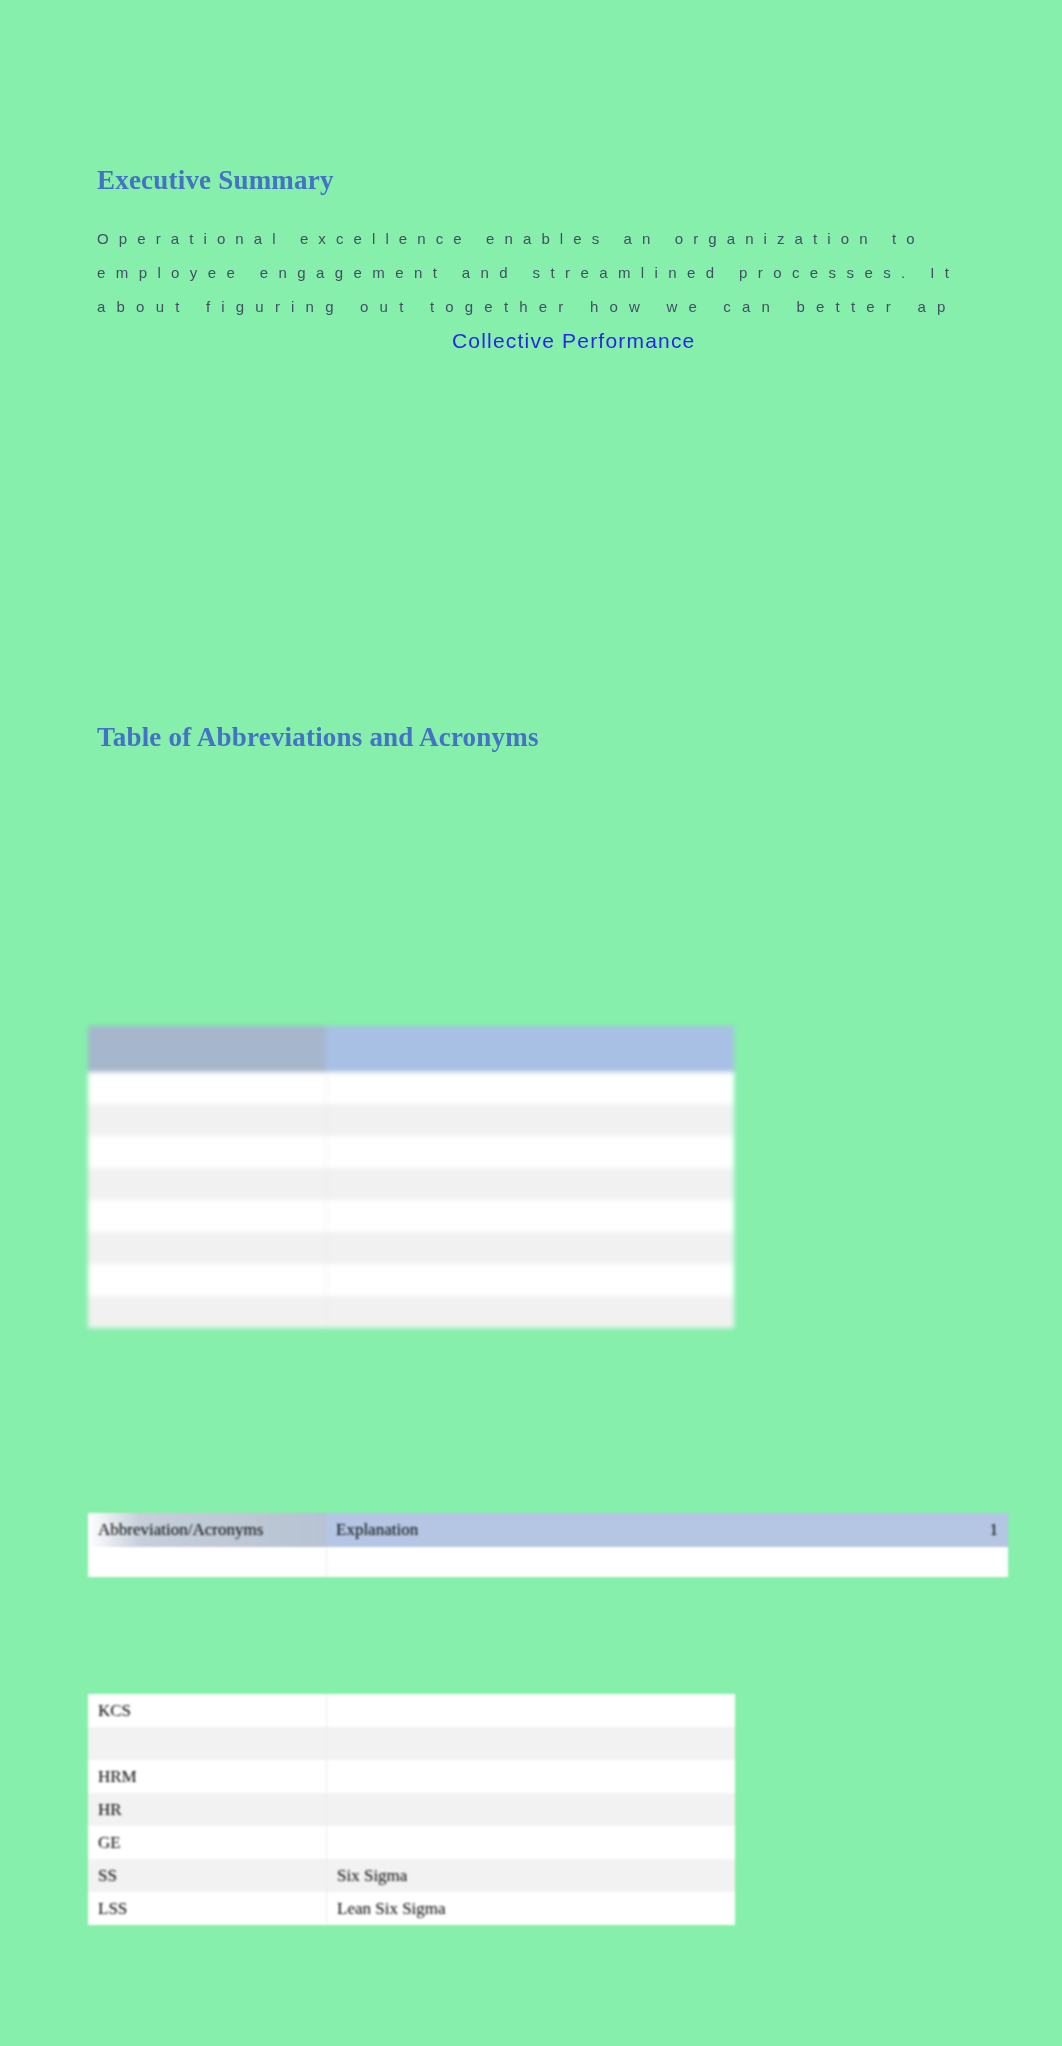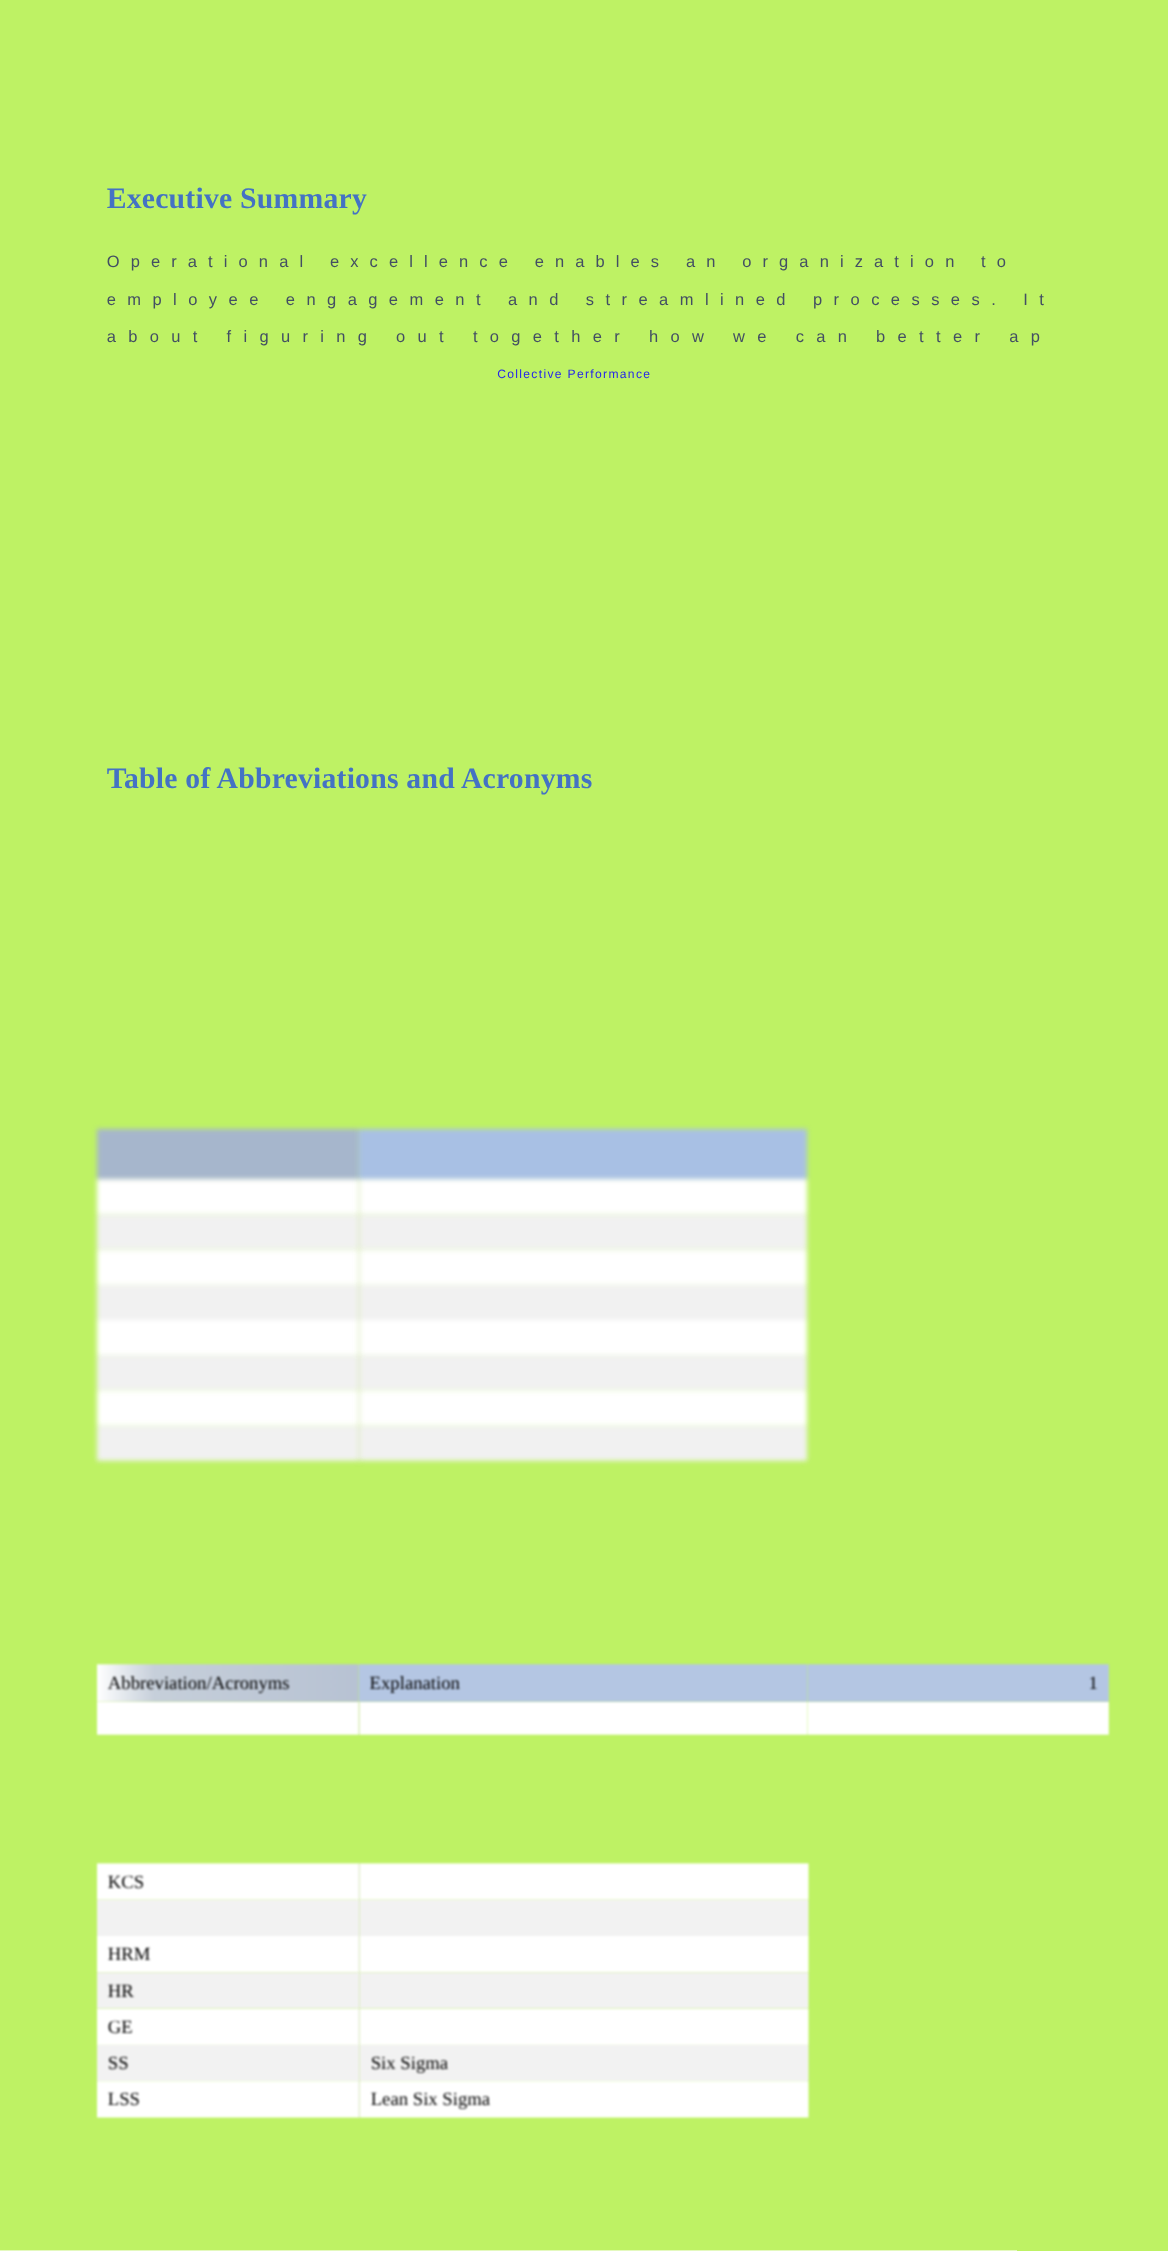--- a/index.html
+++ b/index.html
@@ -12,35 +12,35 @@
     width: 1062px;
     height: 2046px;
     position: relative;
     overflow: hidden;
     font-family: "Liberation Serif", serif;
   }
 
   .page {
     position: absolute;
     inset: 0;
-    background: #bef264;
+    background: #86efac;
   }
 
   
   .h1 {
     position: absolute;
     color: #4472c4;
     font-family: "Liberation Serif", serif;
     font-weight: bold;
     font-size: 27px;
     letter-spacing: 0.2px;
     white-space: nowrap;
   }
   #heading-exec { left: 97px; top: 165px; }
-  #heading-abbrev { left: 97px; top: 692px; }
+  #heading-abbrev { left: 97px; top: 722px; }
 
   
   .body-para {
     position: absolute;
     left: 97px;
     top: 222px;
     width: 1000px;
     font-family: "Liberation Sans", sans-serif;
     font-size: 15px;
     color: #434f63;
@@ -61,21 +61,21 @@
     display: inline-block;
     height: 34px;
     vertical-align: top;
   }
   .overlap-blue {
     position: absolute;
     left: 355px;
     top: 0;
     color: #2727e8;
     font-family: "Liberation Sans", sans-serif;
-    font-size: 11px;
+    font-size: 21px;
     letter-spacing: 1.2px;
     white-space: nowrap;
     line-height: 34px;
   }
 
   
   .tbl {
     position: absolute;
     border-collapse: collapse;
     table-layout: fixed;

